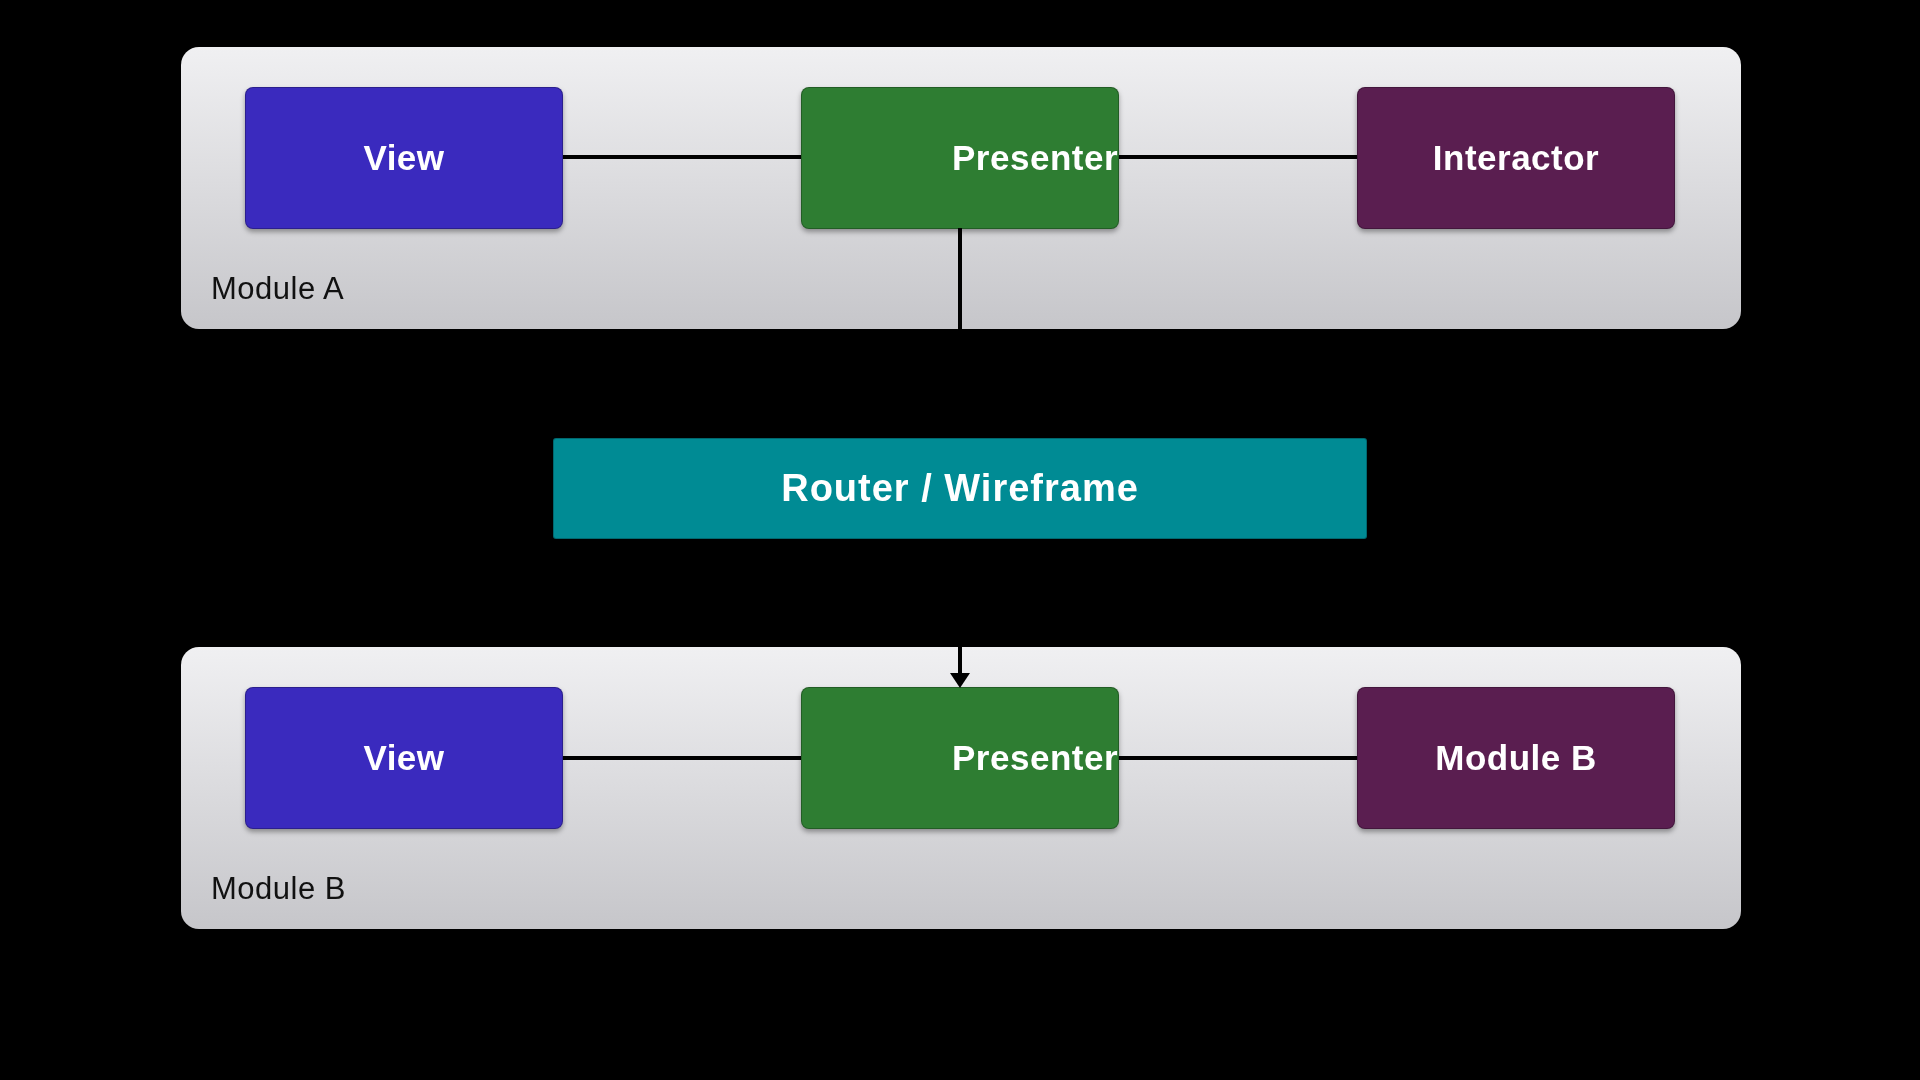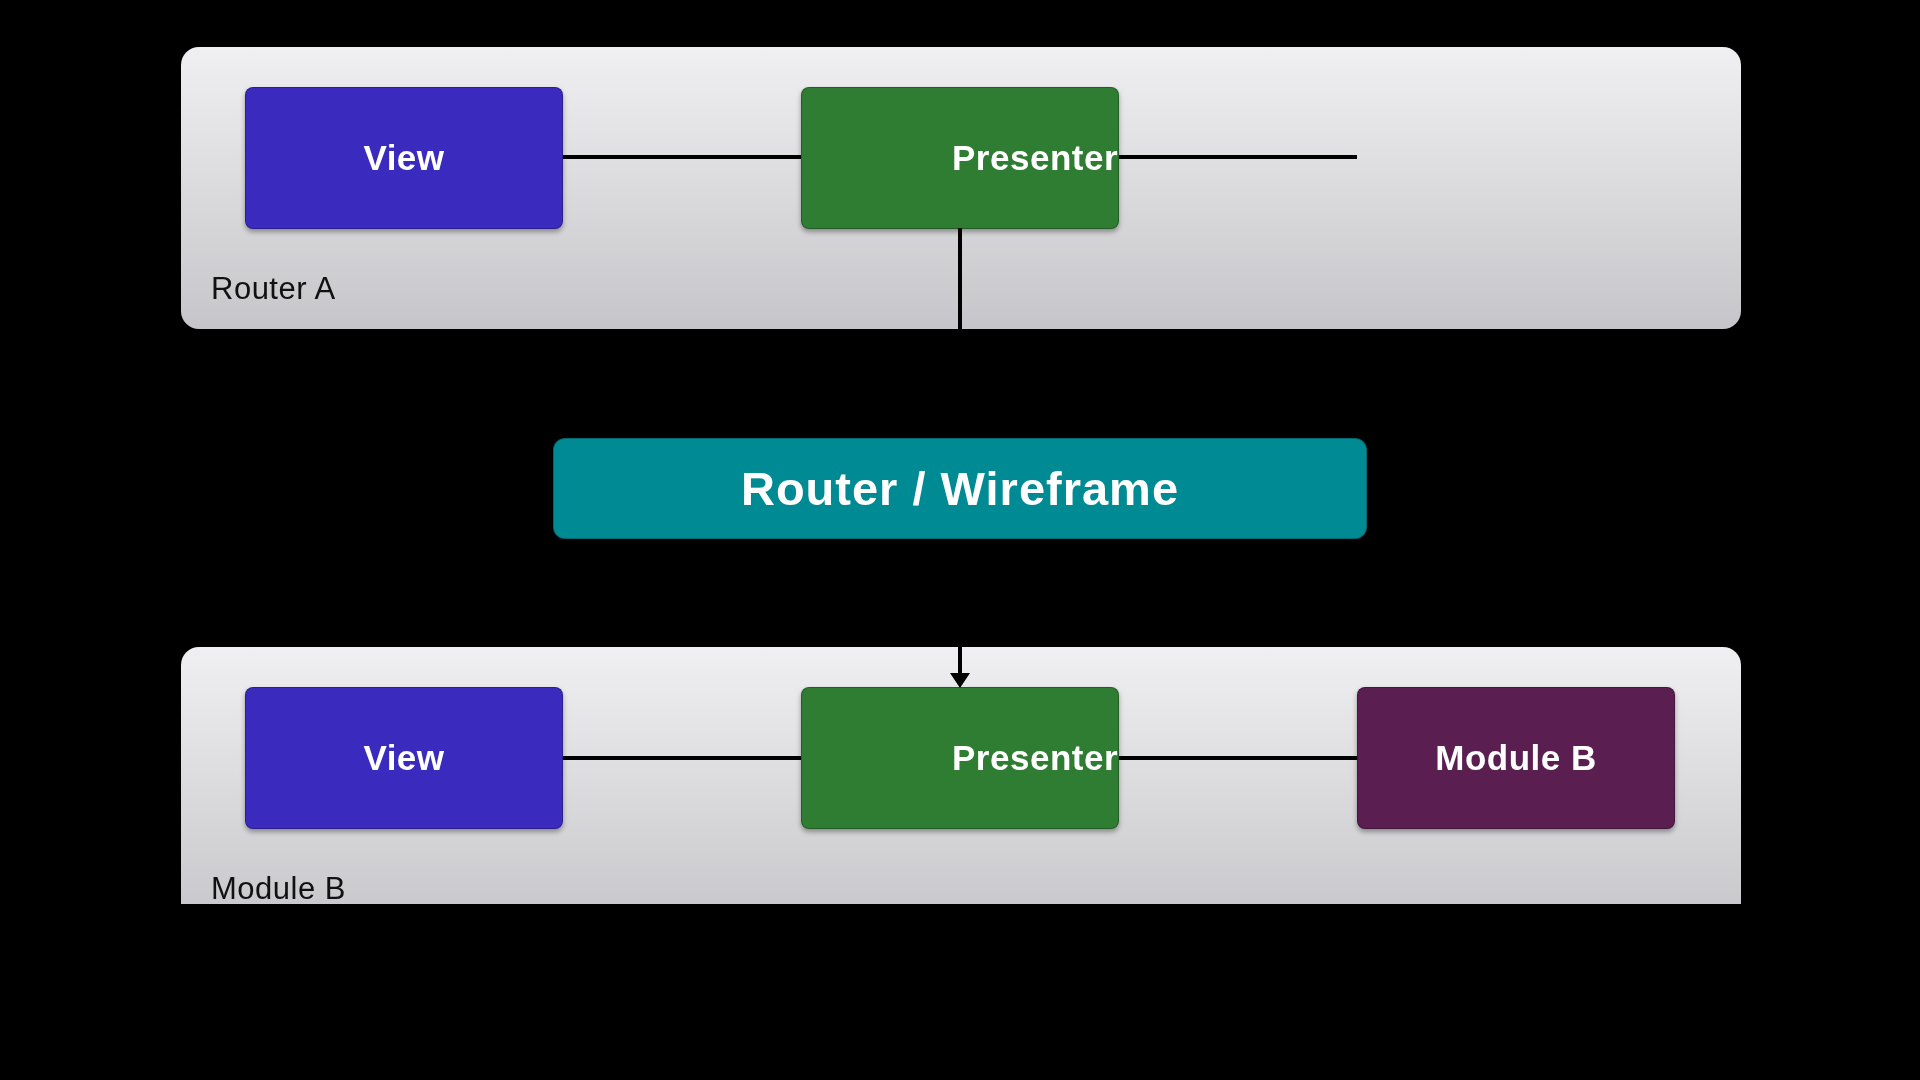--- a/index.html
+++ b/index.html
@@ -13,21 +13,21 @@
     --connector: #000000;
   }
   * { margin: 0; padding: 0; box-sizing: border-box; }
   html, body {
     background: var(--background);
     font-family: "Liberation Sans", "DejaVu Sans", sans-serif;
   }
   .stage {
     position: relative;
     width: 1920px;
-    height: 904px;
+    height: 1080px;
     background: var(--background);
     overflow: hidden;
   }
   .module {
     position: absolute;
     left: 181px;
     width: 1560px;
     height: 282px;
     border-radius: 18px;
     background: linear-gradient(to bottom, var(--module-bg-top), var(--module-bg-bottom));
@@ -61,30 +61,30 @@
   }
   .node-view { left: 64px; background: var(--view); }
   .node-presenter { left: 620px; background: var(--presenter); justify-content: flex-end; }
   .node-interactor { left: 1176px; background: var(--interactor); }
   .router {
     position: absolute;
     left: 553px;
     top: 438px;
     width: 814px;
     height: 101px;
-    border-radius: 12px;
+    border-radius: 3px;
     background: var(--router);
     border: 1px solid rgba(0,0,0,0.25);
     box-shadow: 0 3px 5px rgba(0,0,0,0.35);
     display: flex;
     align-items: center;
     justify-content: center;
     color: #ffffff;
     font-weight: bold;
-    font-size: 47px;
+    font-size: 38px;
     letter-spacing: 1px;
   }
   .connector-h {
     position: absolute;
     height: 4px;
     width: 238px;
     background: var(--connector);
   }
   .connector-v {
     position: absolute;
@@ -114,21 +114,24 @@
 
 <div class="stage">
 
   <div class="module module-a">
     <div class="node node-view">
       <span>View</span>
     </div>
     <div class="node node-presenter">
       <span>Presenter</span>
     </div>
-    <div class="module-label">Router A</div>
+    <div class="node node-interactor">
+      <span>Interactor</span>
+    </div>
+    <div class="module-label">Module A</div>
   </div>
 
   <div class="router">
     <span>Router / Wireframe</span>
   </div>
 
   <div class="module module-b">
     <div class="node node-view">
       <span>View</span>
     </div>

